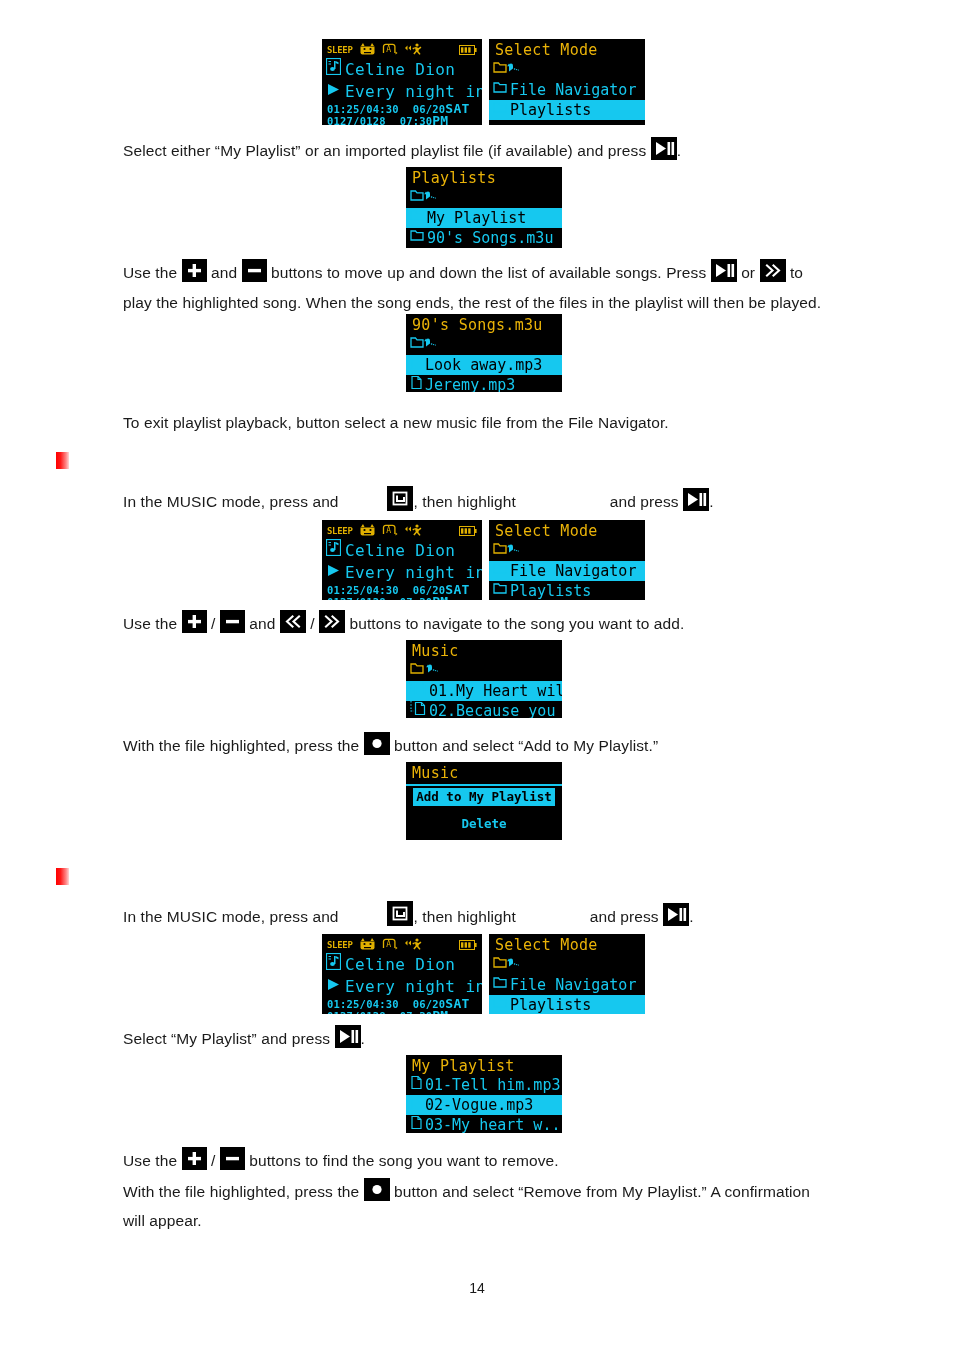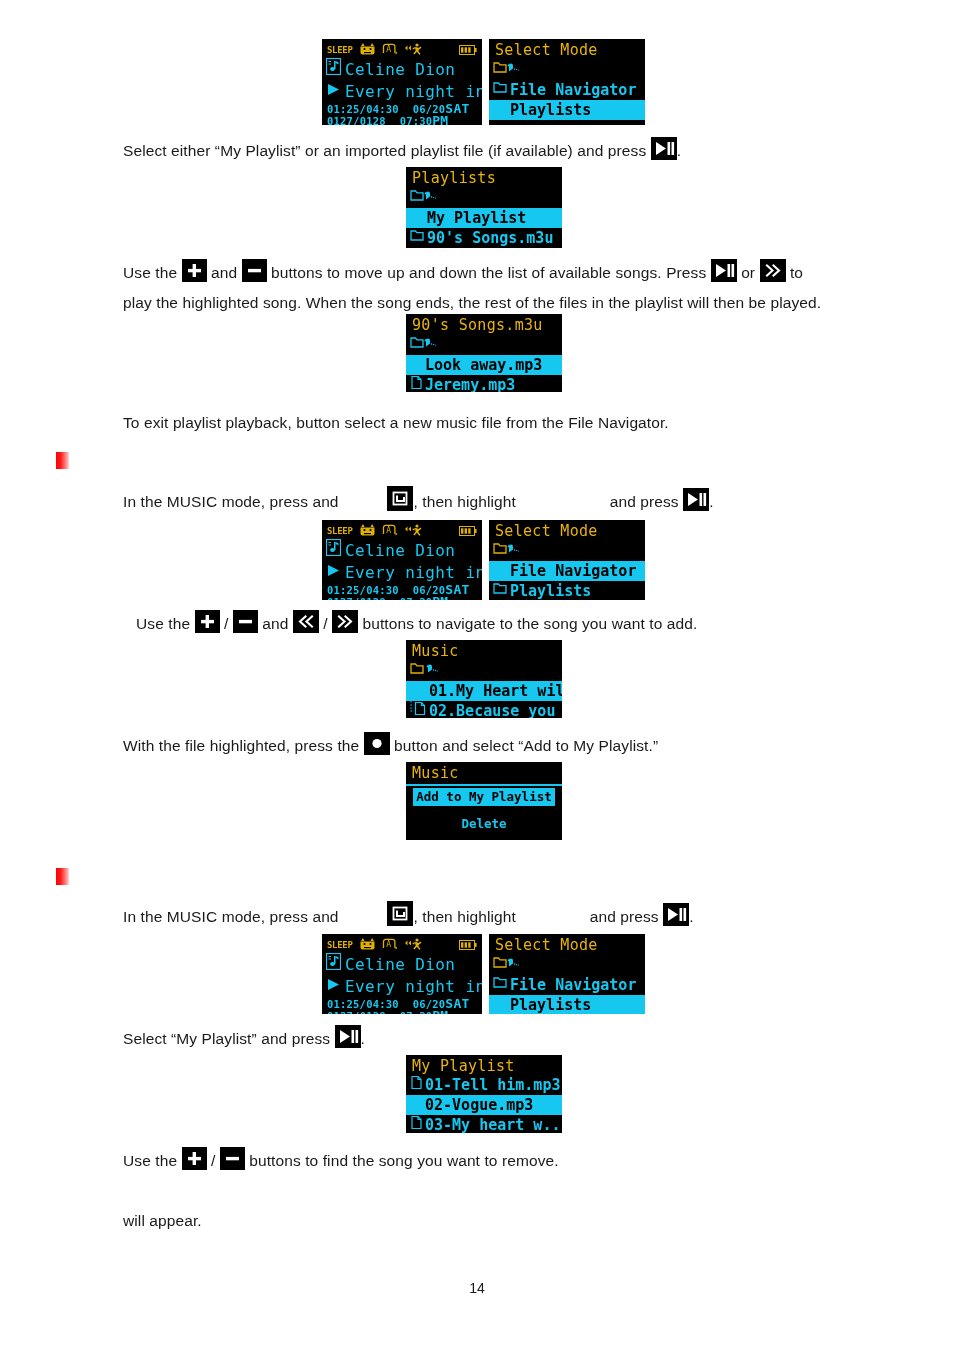--- a/index.html
+++ b/index.html
@@ -81,21 +81,21 @@
     line-height: 20px;
     padding-left: 4px;
     white-space: nowrap;
     display: flex;
     align-items: center;
   }
   .lcd-row.sel {
     background: #16c8ef;
     color: #000000;
   }
-  .lcd-row .rowtext { padding-left: 2px; font-weight: bold; }
+  .lcd-row .rowtext { padding-left: 2px; }
   .folder-ic, .file-ic, .updir-ic { flex: 0 0 auto; display: inline-block; }
 
   
   .np-status {
     height: 17px;
     display: flex;
     align-items: center;
     gap: 7px;
     padding: 2px 5px 0 5px;
     color: #e0b000;
@@ -555,21 +555,21 @@
     <div class="lcd-row">
       <span class="folder-ic">
         <svg width="15" height="15" viewBox="0 0 15 15">
             <path d="M1 12 V3 h4.5 l1.3 1.6 h6.2 V12 Z" fill="none" stroke="#16c8ef" stroke-width="1.3"></path>
           </svg>
       </span>
       <span class="rowtext">Playlists</span>
     </div>
   </div>
 
-  <div class="para" style="left:136px; top:609px;">
+  <div class="para" style="left:123px; top:609px;">
     <span>Use the</span>
     <span class="key key-plus">
       <svg width="25" height="23" viewBox="0 0 25 23">
           <g fill="#fff">
             <rect x="10.6" y="5" width="3.4" height="13"></rect>
             <rect x="6" y="9.9" width="13" height="3.4"></rect>
           </g>
         </svg>
     </span>
     <span>/</span>
@@ -866,19 +866,28 @@
     </span>
     <span>/</span>
     <span class="key key-minus">
       <svg width="25" height="23" viewBox="0 0 25 23">
           <rect x="6" y="9.9" width="13" height="3.4" fill="#fff"></rect>
         </svg>
     </span>
     <span>buttons to find the song you want to remove.</span>
   </div>
 
+  <div class="para" style="left:123px; top:1177px;">
+    <span>With the file highlighted, press the</span>
+    <span class="key key-rec">
+      <svg width="26" height="23" viewBox="0 0 26 23">
+          <circle cx="13" cy="11.5" r="4.6" fill="#fff"></circle>
+        </svg>
+    </span>
+    <span>button and select “Remove from My Playlist.” A confirmation</span>
+  </div>
   <div class="para" style="left:123px; top:1206px;">
     <span>will appear.</span>
   </div>
 
   <div class="pagenum" style="left:457px; top:1280px;">14</div>
 
 </div>
 
 </body></html>

